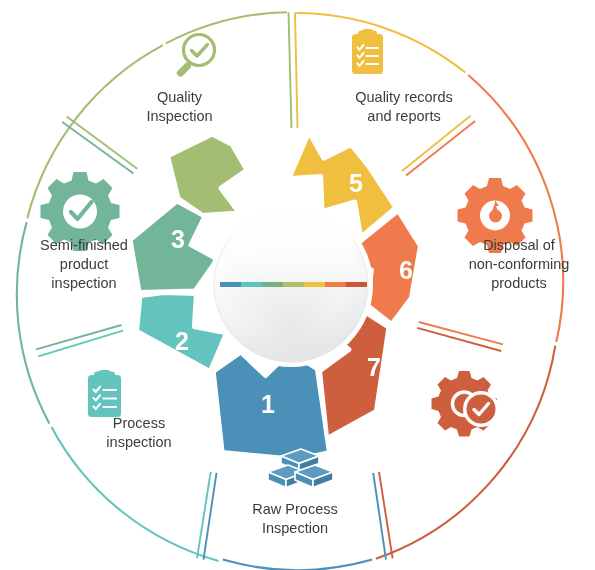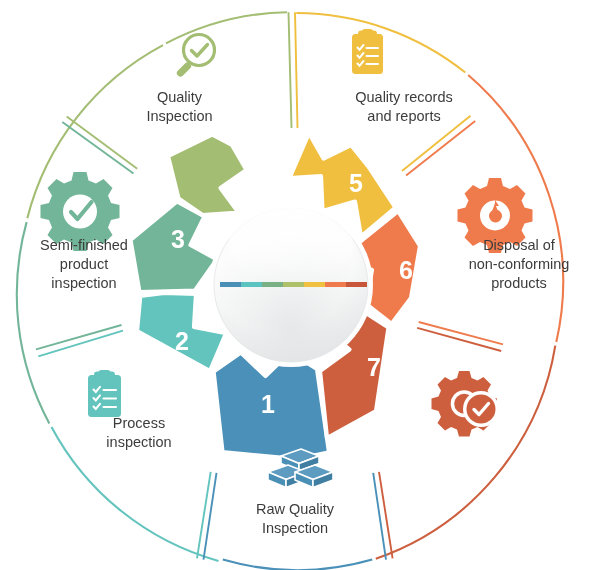--- a/index.html
+++ b/index.html
@@ -210,16 +210,16 @@
 inspection</div>
 
   <div class="outer-label" style="left:448px; top:236px; width:142px;">Disposal of
 non-conforming
 products</div>
 
   <div class="outer-label" style="left:66px; top:414px; width:146px;">Process
 inspection</div>
 
 
-  <div class="outer-label" style="left:219px; top:500px; width:152px;">Raw Quality
+  <div class="outer-label" style="left:219px; top:500px; width:152px;">Raw Process
 Inspection</div>
 
 </div>
 
 </body></html>

